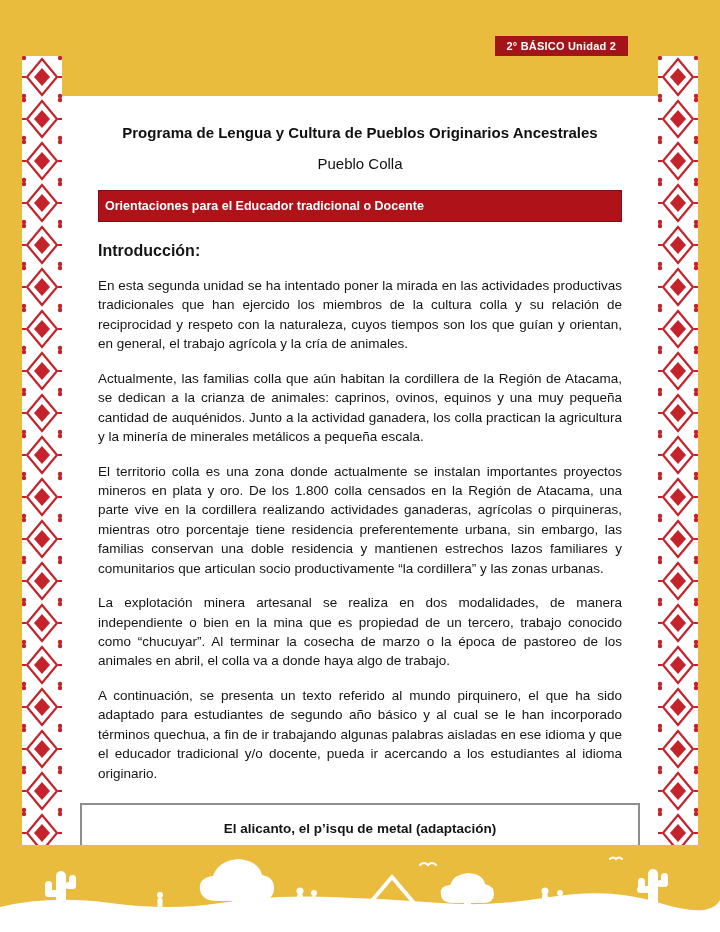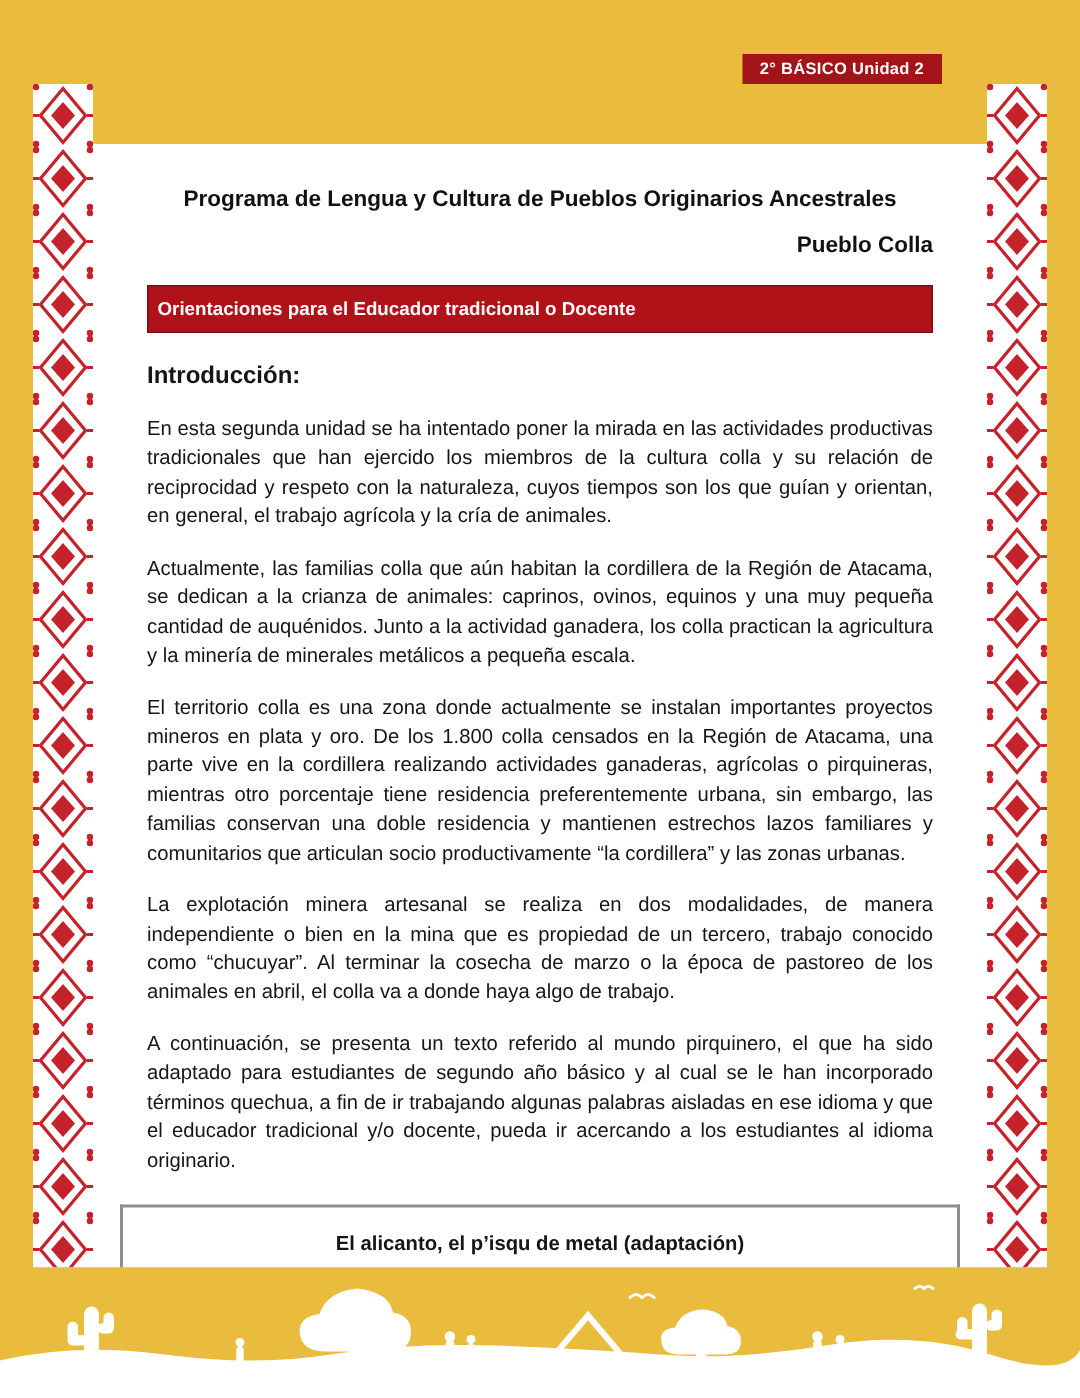--- a/index.html
+++ b/index.html
@@ -35,21 +35,21 @@
     overflow:hidden;
     color:#151515;
     margin-top:40px;
   }
   .doc-title{
     margin:0 0 14px;
     font-size:15px;font-weight:bold;text-align:center;color:#111;
   }
   .doc-subtitle{
     margin:0 0 18px;
-    font-size:15px;font-weight:bold;text-align:right;color:#111;
+    font-size:15px;font-weight:normal;text-align:center;color:#111;
   }
   .banner{
     background:#b01219;border:1px solid #7d0f12;
     color:#fff;font-size:12.5px;font-weight:bold;
     text-align:left;padding:8px 6px;
     margin:0 0 20px;
   }
   .intro-heading{
     margin:0 0 16px;
     font-size:16px;font-weight:bold;

